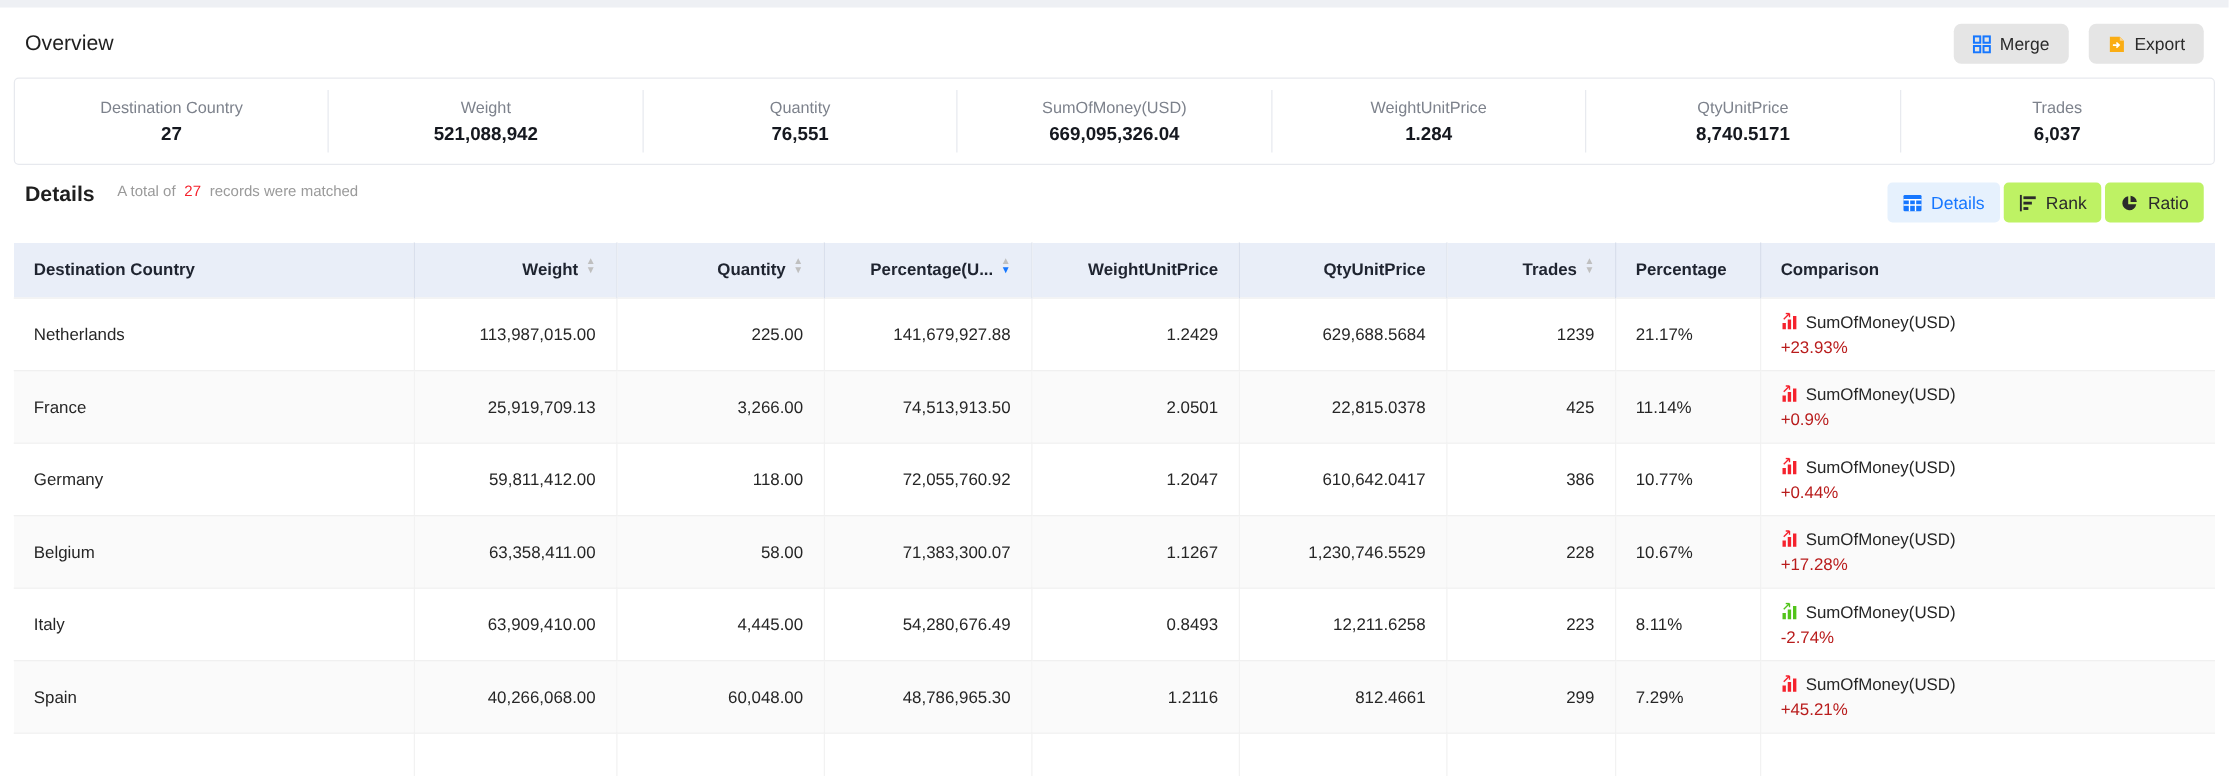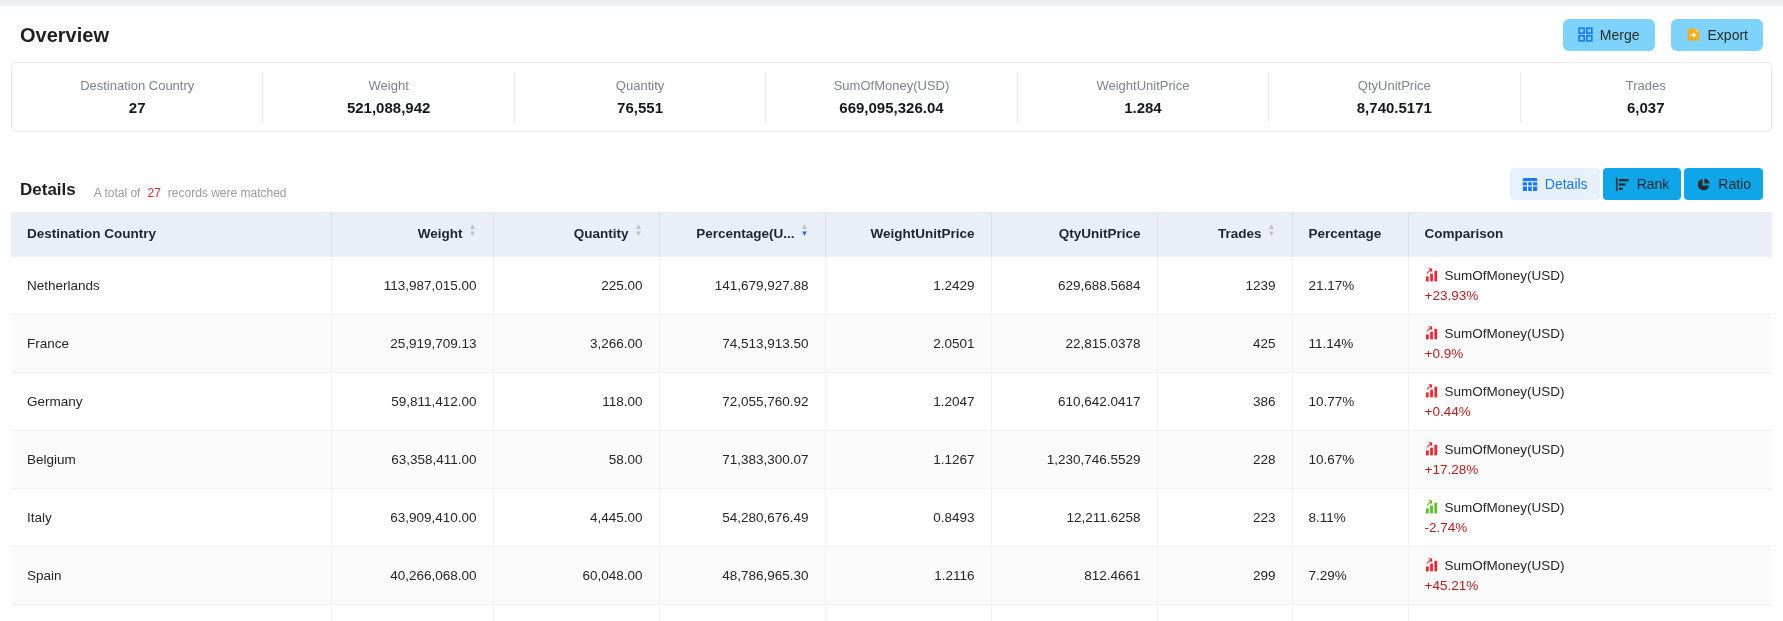--- a/index.html
+++ b/index.html
@@ -4,43 +4,43 @@
 <style>
   * { margin:0; padding:0; box-sizing:border-box; }
   html,body { width:1783px; height:621px; overflow:hidden; background:#fff;
     font-family:"Liberation Sans", sans-serif; color:#262626; }
   .topstrip { height:6px; background:#eef0f4; }
   .page { padding:0 11px; }
 
   
   .header-row { display:flex; align-items:center; justify-content:space-between;
     padding:12px 9px 0 9px; height:46px; }
-  .page-title { font-size:20px; font-weight:bold; color:#1f1f1f; }
+  .page-title { font-size:17px; font-weight:normal; color:#1f1f1f; }
   .header-actions { display:flex; gap:16px; }
-  .soft-btn { display:flex; gap:7px; border:none; cursor:pointer;
-    background:#7dd3fc; border-radius:6px; padding:8px 15px; font-size:14px; color:#2b2b2b;
+  .soft-btn { display:flex; align-items:center; gap:7px; border:none; cursor:pointer;
+    background:#e5e5e5; border-radius:6px; padding:8px 15px; font-size:14px; color:#2b2b2b;
     font-family:"Liberation Sans", sans-serif; }
   .soft-btn svg { display:block; }
 
   
   .overview-card { margin-top:10px; border:1px solid #e7e9ee; border-radius:4px;
     display:flex; align-items:center; height:70px; background:#fff; }
   .stat-cell { flex:1; text-align:center; padding:6px 0; }
   .stat-cell + .stat-cell { border-left:1px solid #e8eaef; }
   .stat-label { font-size:13px; color:#7d828c; margin-bottom:6px; }
   .stat-value { font-size:15px; font-weight:bold; color:#15181f; }
 
   
-  .details-row { display:flex; align-items:flex-end; margin-top:32px; padding:0 9px; height:36px; }
+  .details-row { display:flex; align-items:flex-start; margin-top:14px; padding:0 9px; height:36px; }
   .details-title { font-size:17px; font-weight:bold; color:#1f1f1f; }
   .match-text { margin-left:18px; font-size:12px; color:#9a9a9a; }
   .match-count { color:#f5222d; margin:0 7px; }
   .view-tabs { margin-left:auto; display:flex; gap:3px; }
   .view-tab { display:flex; align-items:center; gap:7px; border:none; cursor:pointer;
-    background:#0ea5e9; border-radius:4px; padding:8px 12px; font-size:14px; color:#2b2b2b;
+    background:#bef264; border-radius:4px; padding:8px 12px; font-size:14px; color:#2b2b2b;
     font-family:"Liberation Sans", sans-serif; }
   .view-tab.active { background:#e6f1fd; color:#1677ff; }
   .view-tab svg { display:block; }
 
   
   .data-table { width:100%; border-collapse:collapse; margin-top:12px; table-layout:fixed; }
   .data-table th { background:#e9eef8; font-size:13.5px; font-weight:bold; color:#1f2430;
     height:44px; padding:0 16px; border-right:1px solid #d9dfec; white-space:nowrap; overflow:hidden; }
   .data-table th:last-child { border-right:none; }
   .data-table td { height:58px; padding:0 16px; font-size:13.5px; color:#262626;

